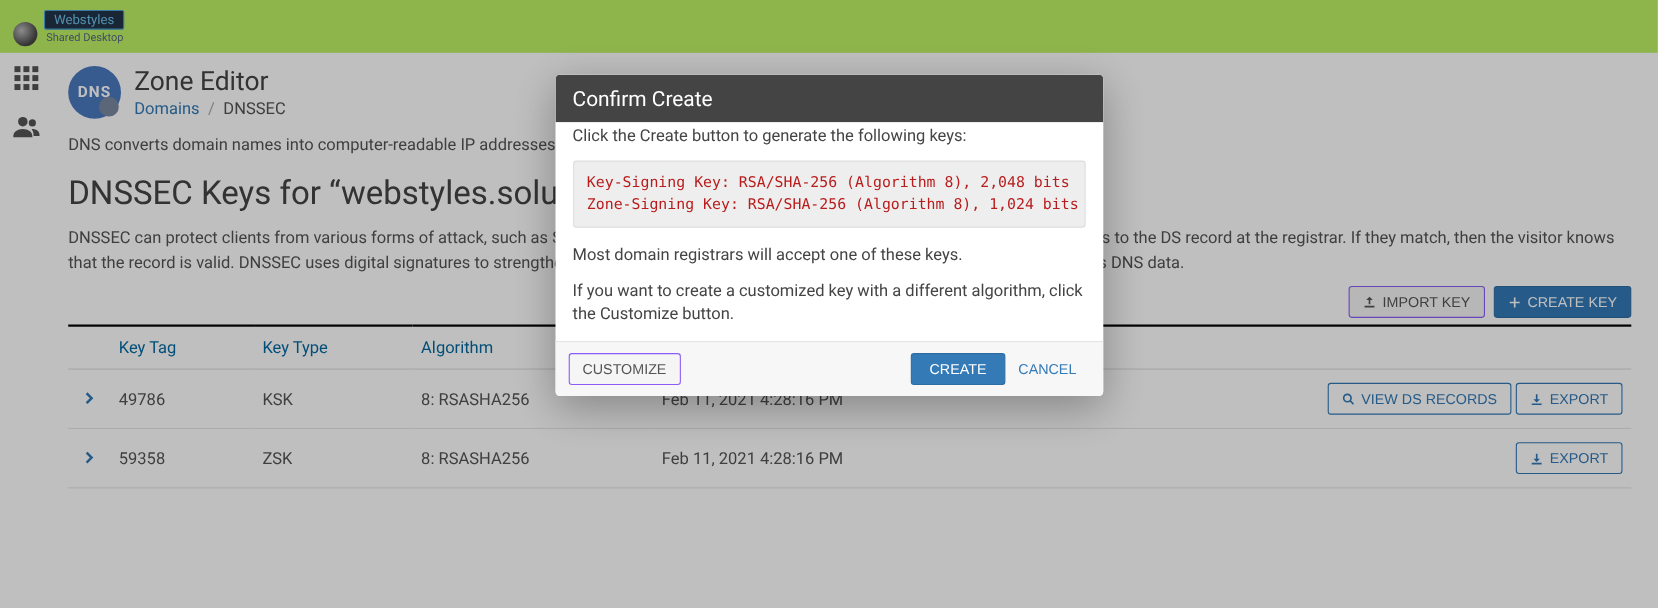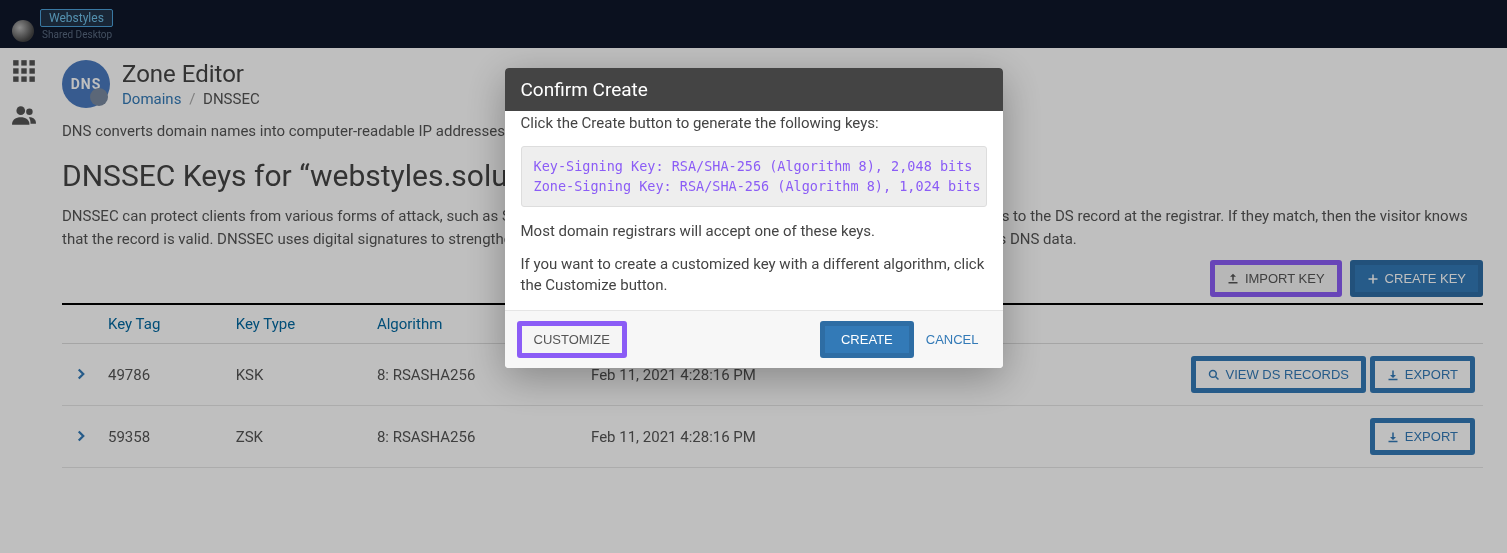--- a/index.html
+++ b/index.html
@@ -1,19 +1,19 @@
 <!DOCTYPE html>
 <html><head>
 <meta charset="utf-8">
 <style>
   * { box-sizing: border-box; margin: 0; padding: 0; }
   html, body { width: 1507px; height: 553px; font-family: -apple-system, BlinkMacSystemFont, "Segoe UI", Roboto, "Helvetica Neue", Arial, sans-serif; font-size: 15px; color: #555; background: #fff; overflow: hidden; }
 
   
-  .topbar { height: 48px; background: #0f172a; display: flex; align-items: center; padding: 0 12px; position: relative; }
+  .topbar { height: 48px; background: #bef264; display: flex; align-items: center; padding: 0 12px; position: relative; }
   .topbar-logo { width: 22px; height: 22px; border-radius: 50%; background: radial-gradient(circle at 35% 35%, #bbb 0%, #444 70%); margin-right: 6px; margin-top: 14px;}
   .topbar-tag-wrap { position: relative; }
   .topbar-tag { border: 1px solid #4ca0d8; background: #223349; color: #6fc0e8; font-size: 12px; padding: 1px 8px; border-radius: 2px; margin-bottom: 2px; }
   .topbar-sub { color: #5a6a80; font-size: 10px; padding-left: 2px; }
 
   
   .layout { display: flex; height: calc(553px - 48px); }
   .sidebar { width: 48px; background: #fff; display: flex; flex-direction: column; align-items: center; padding-top: 10px; gap: 18px; }
   .sidebar .icn { width: 26px; height: 26px; color: #555; cursor: pointer; }
 
@@ -28,40 +28,40 @@
   .breadcrumb .sep { color: #aaa; margin: 0 4px; }
 
   .intro { margin: 14px 0 18px 0; color: #555; }
 
   .section-title { font-size: 30px; color: #444; font-weight: 400; margin-bottom: 12px; }
 
   .desc { color: #555; margin-bottom: 10px; line-height: 1.5; }
 
   .btn-row { display: flex; justify-content: flex-end; gap: 8px; margin: 10px 0 6px 0; }
 
-  .btn { display: inline-flex; align-items: center; gap: 6px; border: 5px solid #8b5cf6; background: #f5f5f5; color: #555; font-size: 13px; padding: 6px 12px; border-radius: 3px; cursor: pointer; text-transform: none; }
+  .btn { display: inline-flex; align-items: center; gap: 6px; border: 1px solid #8b5cf6; background: #f5f5f5; color: #555; font-size: 13px; padding: 6px 12px; border-radius: 3px; cursor: pointer; text-transform: none; }
   .btn.primary { background: #337ab7; border-color: #2e6da4; color: #fff; }
   .btn.outline-primary { background: #fff; border-color: #337ab7; color: #337ab7; }
   .btn.link { background: transparent; border: none; color: #337ab7; }
   .btn svg { width: 12px; height: 12px; }
 
   table { width: 100%; border-collapse: collapse; }
   thead th { text-align: left; font-weight: 400; color: #0369a1; padding: 10px 8px; border-top: 2px solid #000000; border-bottom: 1px solid #ddd; }
   tbody td { padding: 12px 8px; border-bottom: 1px solid #e6e6e6; vertical-align: middle; color: #555; }
   .expand-cell { width: 38px; text-align: center; }
   .actions-cell { text-align: right; white-space: nowrap; }
   .chev { color: #337ab7; cursor:pointer; display:inline-block; }
 
   
   .overlay { position: fixed; inset: 0; background: rgba(0,0,0,0.25); z-index: 100; }
   .modal { position: fixed; z-index: 101; top: 68px; left: 50%; transform: translateX(-50%); width: 498px; background: #fff; border-radius: 4px; box-shadow: 0 10px 40px rgba(0,0,0,0.3); overflow: hidden; }
   .modal-header { background: #444; color: #fff; padding: 10px 16px; font-size: 19px; font-weight: 400; }
   .modal-body { padding: 2px 16px; color: #444; font-size: 15px; }
   .modal-body p { margin-bottom: 12px; line-height: 1.4; }
-  .modal-pre { background: #eee; border: 1px solid #ddd; border-radius: 3px; padding: 10px 12px; font-family: ui-monospace, SFMono-Regular, Menlo, Consolas, monospace; font-size: 13.5px; color: #8b5cf6; white-space: pre; margin-bottom: 14px; line-height: 1.45; }
+  .modal-pre { background: #eee; border: 1px solid #ddd; border-radius: 3px; padding: 10px 12px; font-family: ui-monospace, SFMono-Regular, Menlo, Consolas, monospace; font-size: 13.5px; color: #b91c1c; white-space: pre; margin-bottom: 14px; line-height: 1.45; }
   .modal-footer { background: #f7f7f7; border-top: 1px solid #e5e5e5; padding: 10px 12px; display: flex; align-items: center; }
   .modal-footer .spacer { flex: 1; }
 
   .icn-sm{width:12px;height:12px;fill:currentColor;}
 </style>
 </head>
 <body>
 
 <div class="topbar">
   <div class="topbar-logo"></div>

